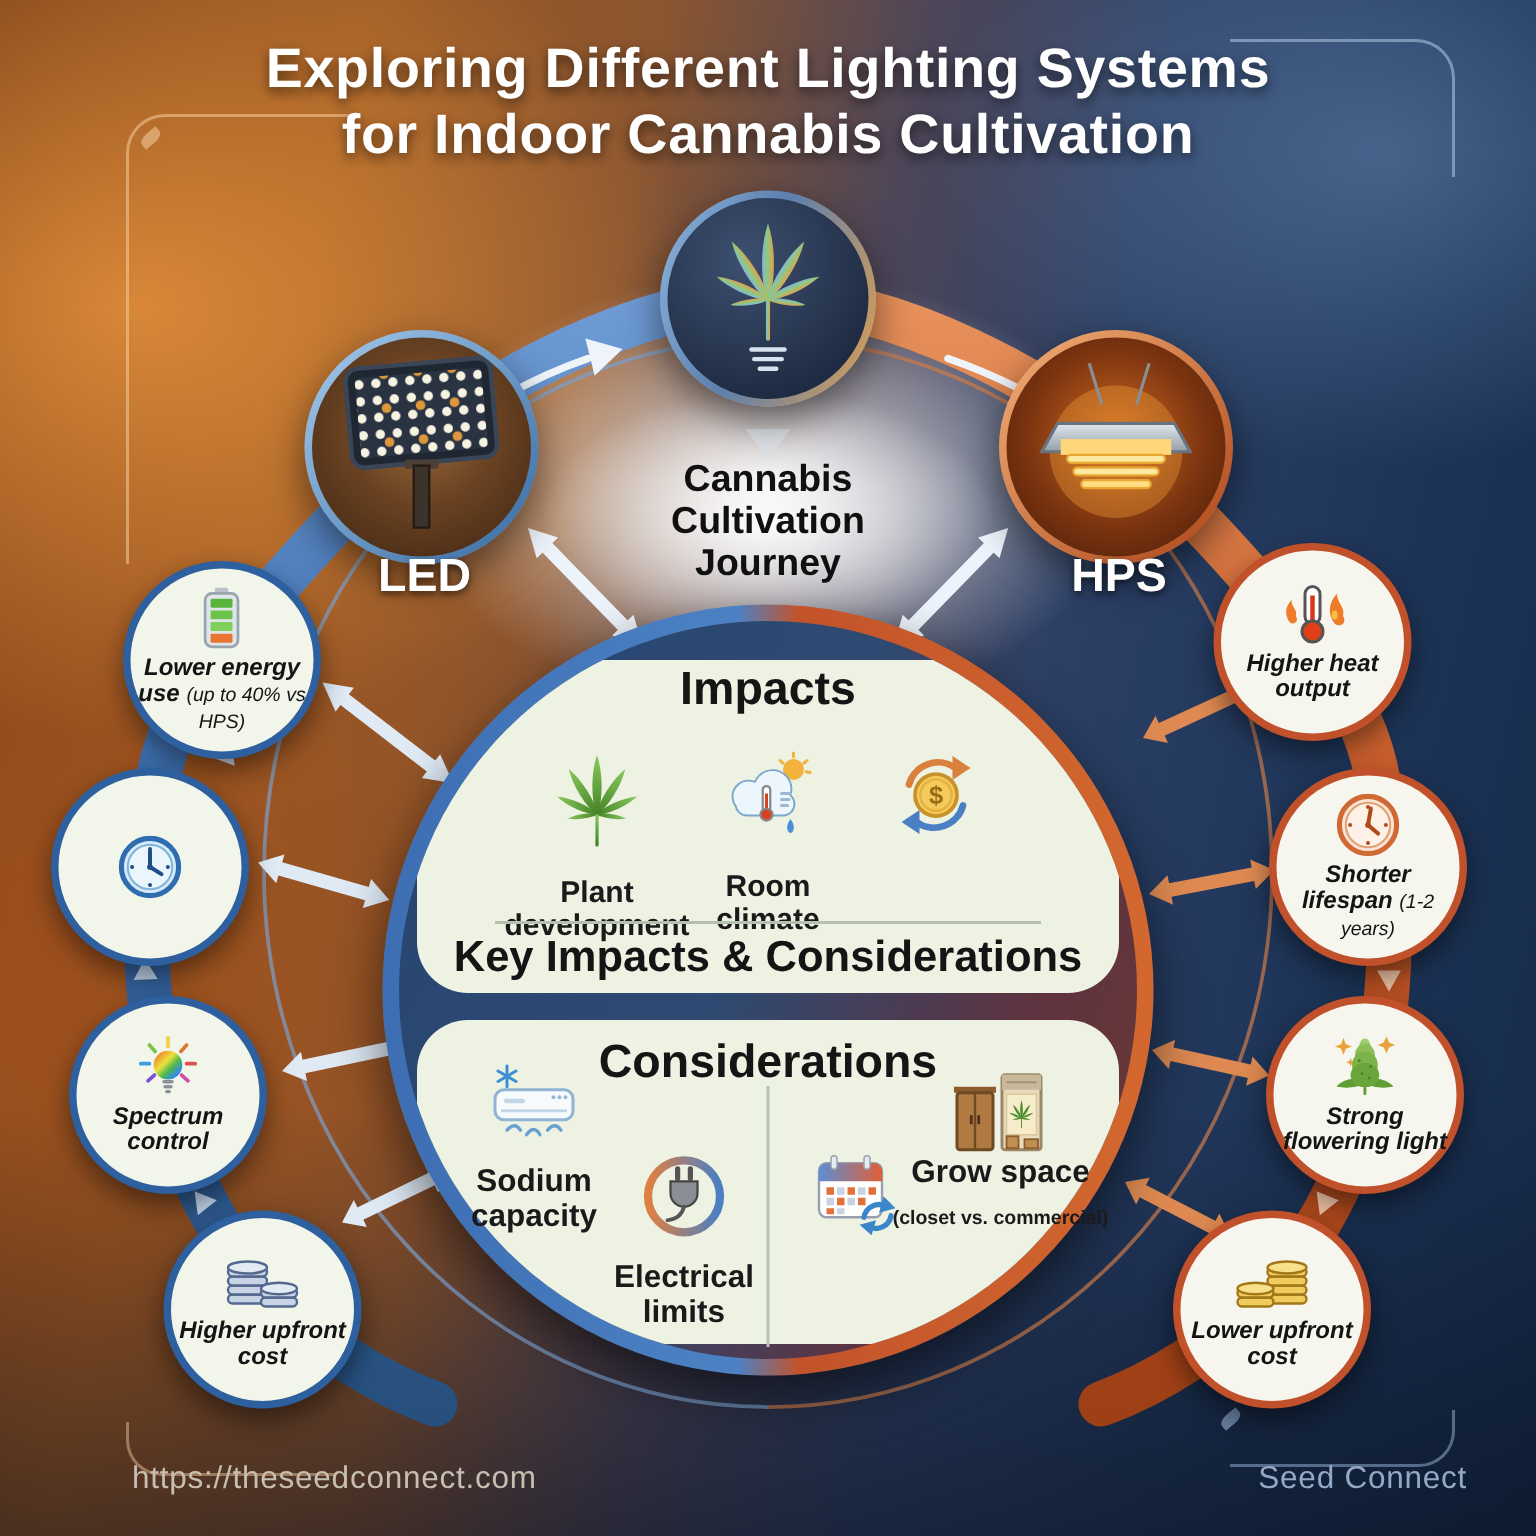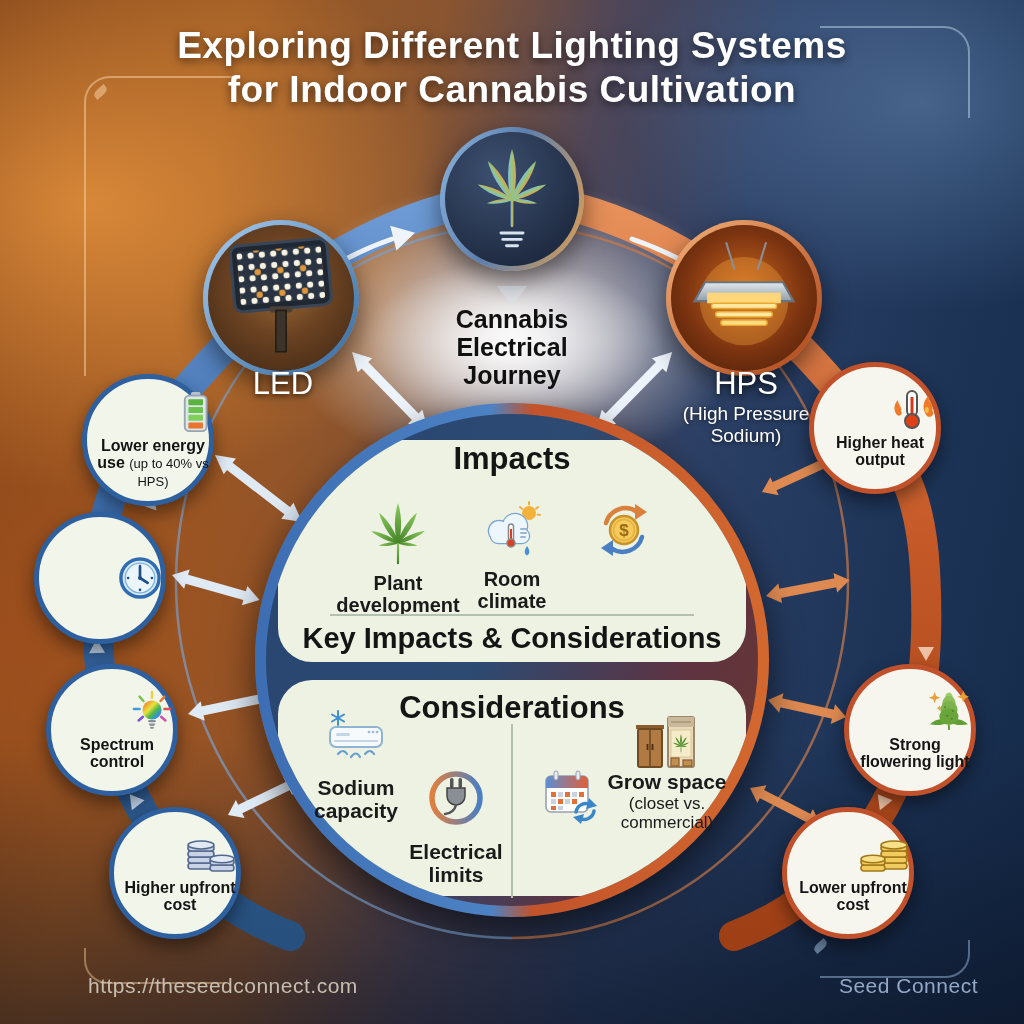--- a/index.html
+++ b/index.html
@@ -39,49 +39,49 @@
   
   .bigcirc{position:absolute;border-radius:50%;padding:5px;box-shadow:0 10px 26px rgba(0,0,0,.5);}
   .bigcirc .in{width:100%;height:100%;border-radius:50%;display:flex;align-items:center;justify-content:center;overflow:hidden;}
   .bigcirc.top{left:440px;top:127px;width:144px;height:144px;background:linear-gradient(110deg,#8ab4dc,#5d7fae 45%,#e0a050);}
   .bigcirc.top .in{background:radial-gradient(circle at 38% 30%,#3d5070,#1f2b42 75%);}
   .bigcirc.led{left:203px;top:220px;width:156px;height:156px;background:linear-gradient(135deg,#a6cbee,#35699f);}
   .bigcirc.led .in{background:radial-gradient(circle at 50% 42%,#9a6a38 0%,#6a4222 45%,#3c2412 100%);}
   .bigcirc.hps{left:666px;top:220px;width:156px;height:156px;background:linear-gradient(135deg,#f2b078,#ad4418);}
   .bigcirc.hps .in{background:radial-gradient(circle at 50% 46%,#d06a20 0%,#7c3410 55%,#421a08 100%);}
   .syslabel{position:absolute;text-align:center;color:#fff;transform:translateX(-50%);}
-  .syslabel .abbr{font-size:31px;font-weight:normal;text-shadow:0 2px 5px rgba(0,0,0,.6);line-height:1;}
+  .syslabel .abbr{font-size:31px;font-weight:bold;text-shadow:0 2px 5px rgba(0,0,0,.6);line-height:1;}
   .syslabel .full{font-size:19px;margin-top:4px;line-height:1.15;text-shadow:0 1px 4px rgba(0,0,0,.6);}
   .journey{position:absolute;left:512px;top:305px;width:190px;transform:translateX(-50%);
     text-align:center;font-size:25px;font-weight:bold;color:#101010;line-height:1.12;}
   
   .center-ring{position:absolute;left:255px;top:403px;width:514px;height:514px;border-radius:50%;
     background:linear-gradient(90deg,#3d6db2 0%,#4c82c4 46%,#c2532a 54%,#d3682f 100%);
     box-shadow:0 14px 34px rgba(0,0,0,.55);}
   .center-in{position:absolute;inset:11px;border-radius:50%;overflow:hidden;
     background:linear-gradient(115deg,#27456f 0%,#2c4a72 45%,#5e3340 75%,#6e3a2e 100%);}
   .panel{position:absolute;left:12px;right:12px;background:#edf2e3;}
   .panel.ptop{top:26px;height:222px;border-radius:60px 60px 34px 34px;}
   .panel.pbot{top:266px;bottom:10px;border-radius:34px 34px 60px 60px;}
   .cheading{position:absolute;transform:translateX(-50%);font-weight:bold;color:#151515;
     font-size:31px;text-align:center;}
   .impact{position:absolute;transform:translateX(-50%);text-align:center;}
-  .impact .lab{font-size:20px;font-weight:bold;color:#1a1a1a;line-height:1.1;margin-top:2px;}
+  .impact .lab{font-size:20px;font-weight:bold;color:#1a1a1a;line-height:1.1;margin-top:13px;}
   .hline{position:absolute;background:#b6c0b0;height:2px;}
   .vline{position:absolute;background:#b6c0b0;width:2px;}
   .bandtitle{position:absolute;left:512px;top:622px;transform:translateX(-50%);
     font-size:29px;font-weight:bold;color:#141414;white-space:nowrap;}
   .cicon{position:absolute;transform:translate(-50%,-50%);}
   .clab{position:absolute;transform:translateX(-50%);text-align:center;font-size:21px;
     font-weight:bold;color:#1a1a1a;line-height:1.1;}
-  .clab .csub{display:block;font-weight:normal;font-size:17px;margin-top:2px;}
+  .clab .csub{display:block;font-weight:bold;font-size:13px;margin-top:12px;}
   
   .sat{position:absolute;width:132px;height:132px;border-radius:50%;transform:translate(-50%,-50%);
-    display:flex;flex-direction:column;align-items:flex-end;justify-content:center;text-align:center;
-    box-shadow:0 8px 18px rgba(0,0,0,.45);}
+    display:flex;flex-direction:column;align-items:center;justify-content:center;text-align:center;
+    box-shadow:0 8px 18px rgba(0,0,0,.45);font-style:italic;}
   .sat.blue{background:#f1f5ea;border:5px solid #2e5f9e;}
   .sat.orange{background:#f7f6ee;border:5px solid #c0512a;}
   .sat .ic{height:42px;display:flex;align-items:flex-end;justify-content:center;}
   .sat .ic svg{height:42px;width:auto;}
   .sat .lb{margin:4px 0 0;padding:0;width:112px;font-size:16px;font-weight:bold;
     color:#141414;line-height:1.08;}
   .sat .lb .sub{font-weight:normal;font-size:13px;}
   
   .furl{position:absolute;left:88px;top:974px;font-size:21px;color:#c7beb2;letter-spacing:.5px;}
   .fbrand{position:absolute;right:46px;top:974px;font-size:21px;color:#93a8c6;letter-spacing:.5px;}
@@ -352,21 +352,21 @@
       <svg width="92" height="112" viewBox="0 0 100 122">
         <use href="#cleaf" x="7" y="2" width="86" height="92" fill="url(#gLeafCool)"></use>
         <g stroke="#d7e4f0" stroke-width="3.2" stroke-linecap="round" fill="none">
           <line x1="38" y1="98" x2="62" y2="98"></line>
             <line x1="40" y1="105" x2="60" y2="105"></line>
             <line x1="44" y1="112" x2="56" y2="112"></line>
         </g>
       </svg>
     </div>
   </div>
-  <div class="journey">Cannabis Electrical Journey</div>
+  <div class="journey">Cannabis Cultivation Journey</div>
 
   <div class="bigcirc led">
     <div class="in">
       <svg width="116" height="124" viewBox="0 0 110 120">
         <g transform="rotate(-5 55 40)">
           <rect x="8" y="6" width="94" height="64" rx="8" fill="#1f2733" stroke="#3a4656" stroke-width="3"></rect>
           <rect x="14" y="12" width="82" height="52" rx="3" fill="#2a3342"></rect>
           <rect x="14" y="12" width="82" height="52" rx="3" fill="url(#pdot)"></rect>
           <rect x="14" y="12" width="82" height="52" rx="3" fill="url(#pdot2)" opacity=".9"></rect>
         </g>
@@ -388,21 +388,20 @@
         <path d="M20,42 h74 l10,18 h-94 Z" fill="url(#gHood)" stroke="#6a7480" stroke-width="2"></path>
         <rect x="22" y="52" width="70" height="10" fill="#ffd77a"></rect>
         <rect x="26" y="62" width="62" height="5" rx="2.5" fill="#ffe9a0" stroke="#e8a832" stroke-width="1.4"></rect>
         <rect x="30" y="70" width="54" height="5" rx="2.5" fill="#ffe9a0" stroke="#e8a832" stroke-width="1.4"></rect>
         <rect x="35" y="78" width="44" height="5" rx="2.5" fill="#ffdc82" stroke="#e8a832" stroke-width="1.4"></rect>
       </svg>
     </div>
   </div>
   <div class="syslabel" style="left:746px;top:368px;width:180px">
     <div class="abbr">HPS</div>
-    <div class="full">(High Pressure Sodium)</div>
   </div>
 
   <div class="sat blue" style="left:148px;top:440px">
     <div class="ic">
       <svg viewBox="0 0 30 46">
         <rect x="10" y="1" width="10" height="4" rx="1.5" fill="#b9c2cc"></rect>
         <rect x="3" y="5" width="24" height="39" rx="5" fill="#dfe6ea" stroke="#98a4ae" stroke-width="2"></rect>
         <rect x="7" y="9" width="16" height="6.5" rx="1" fill="#58b43c"></rect>
         <rect x="7" y="17.5" width="16" height="6.5" rx="1" fill="#6cc24a"></rect>
         <rect x="7" y="26" width="16" height="6.5" rx="1" fill="#7ed05a"></rect>
@@ -474,20 +473,36 @@
         <use href="#flame" transform="translate(39,28) scale(1.35)" fill="#ef7a28"></use>
         <ellipse cx="38.8" cy="22" rx="2" ry="3" fill="#f8c040"></ellipse>
         <rect x="19" y="3" width="10" height="25" rx="5" fill="#fff" stroke="#555" stroke-width="2"></rect>
         <rect x="22.5" y="9" width="3" height="17" fill="#d83818"></rect>
         <circle cx="24" cy="33" r="7" fill="#e04018" stroke="#555" stroke-width="2"></circle>
       </svg>
     </div>
     <p class="lb"><b>Higher heat output</b> <span class="sub"></span></p>
   </div>
 
+  <div class="sat orange" style="left:912px;top:578px">
+    <div class="ic">
+      <svg viewBox="0 0 44 44">
+        <circle cx="22" cy="22" r="20" fill="#fbe4d6" stroke="#cf6a35" stroke-width="3.6"></circle>
+        <circle cx="22" cy="22" r="15.5" fill="#fdf0e6" stroke="#e0a070" stroke-width="1.4"></circle>
+        <circle cx="22" cy="9.5" r="1.4" fill="#b04a18"></circle>
+          <circle cx="22" cy="34.5" r="1.4" fill="#b04a18"></circle>
+        <circle cx="9.5" cy="22" r="1.4" fill="#b04a18"></circle>
+          <circle cx="34.5" cy="22" r="1.4" fill="#b04a18"></circle>
+        <line x1="22" y1="22" x2="24" y2="10.5" stroke="#b04a18" stroke-width="2.8" stroke-linecap="round"></line>
+        <line x1="22" y1="22" x2="29" y2="28" stroke="#b04a18" stroke-width="2.8" stroke-linecap="round"></line>
+        <circle cx="22" cy="22" r="2" fill="#b04a18"></circle>
+      </svg>
+    </div>
+    <p class="lb"><b>Shorter lifespan</b> <span class="sub">(1-2 years)</span></p>
+  </div>
 
   <div class="sat orange" style="left:848px;top:873px">
     <div class="ic">
       <svg viewBox="0 0 50 42">
         <g fill="#f2cb5e" stroke="#a07818" stroke-width="1.6">
           <rect x="22" y="30" width="26" height="6" rx="3"></rect>
             <rect x="22" y="24" width="26" height="6" rx="3"></rect>
           <rect x="22" y="18" width="26" height="6" rx="3"></rect>
             <rect x="22" y="12" width="26" height="6" rx="3"></rect>
           <ellipse cx="35" cy="12" rx="13" ry="4" fill="#f8e08a"></ellipse>

